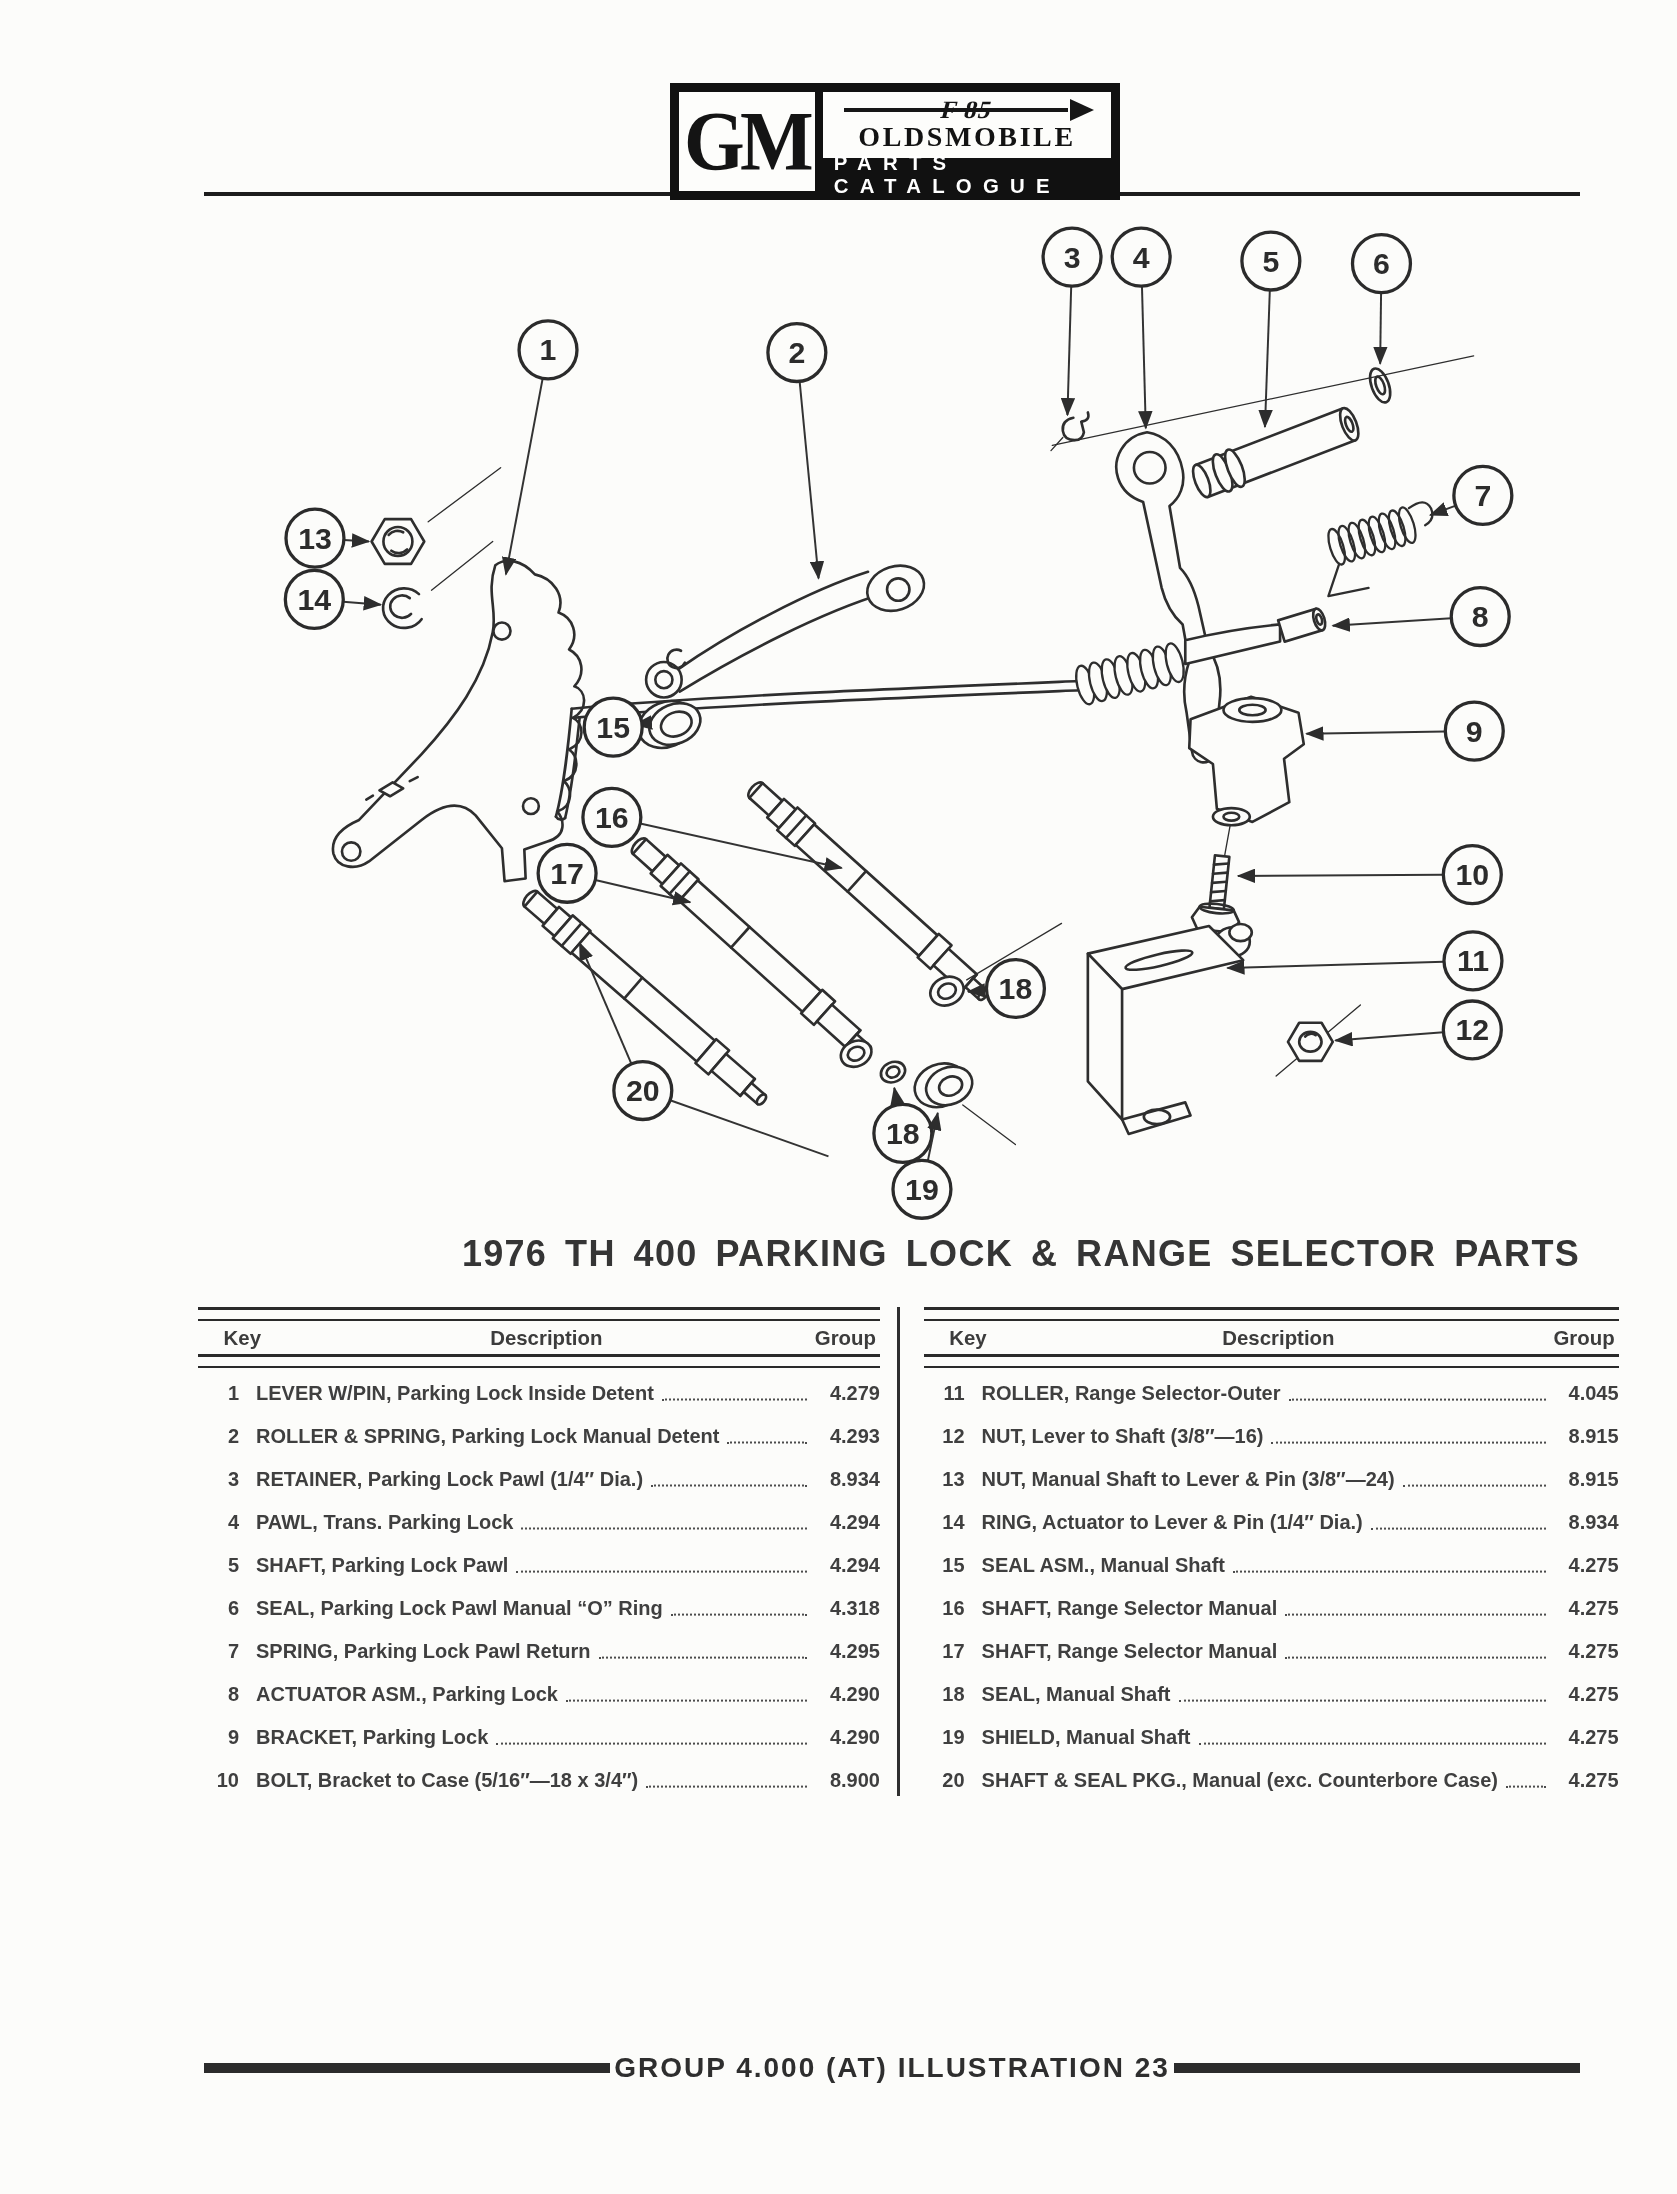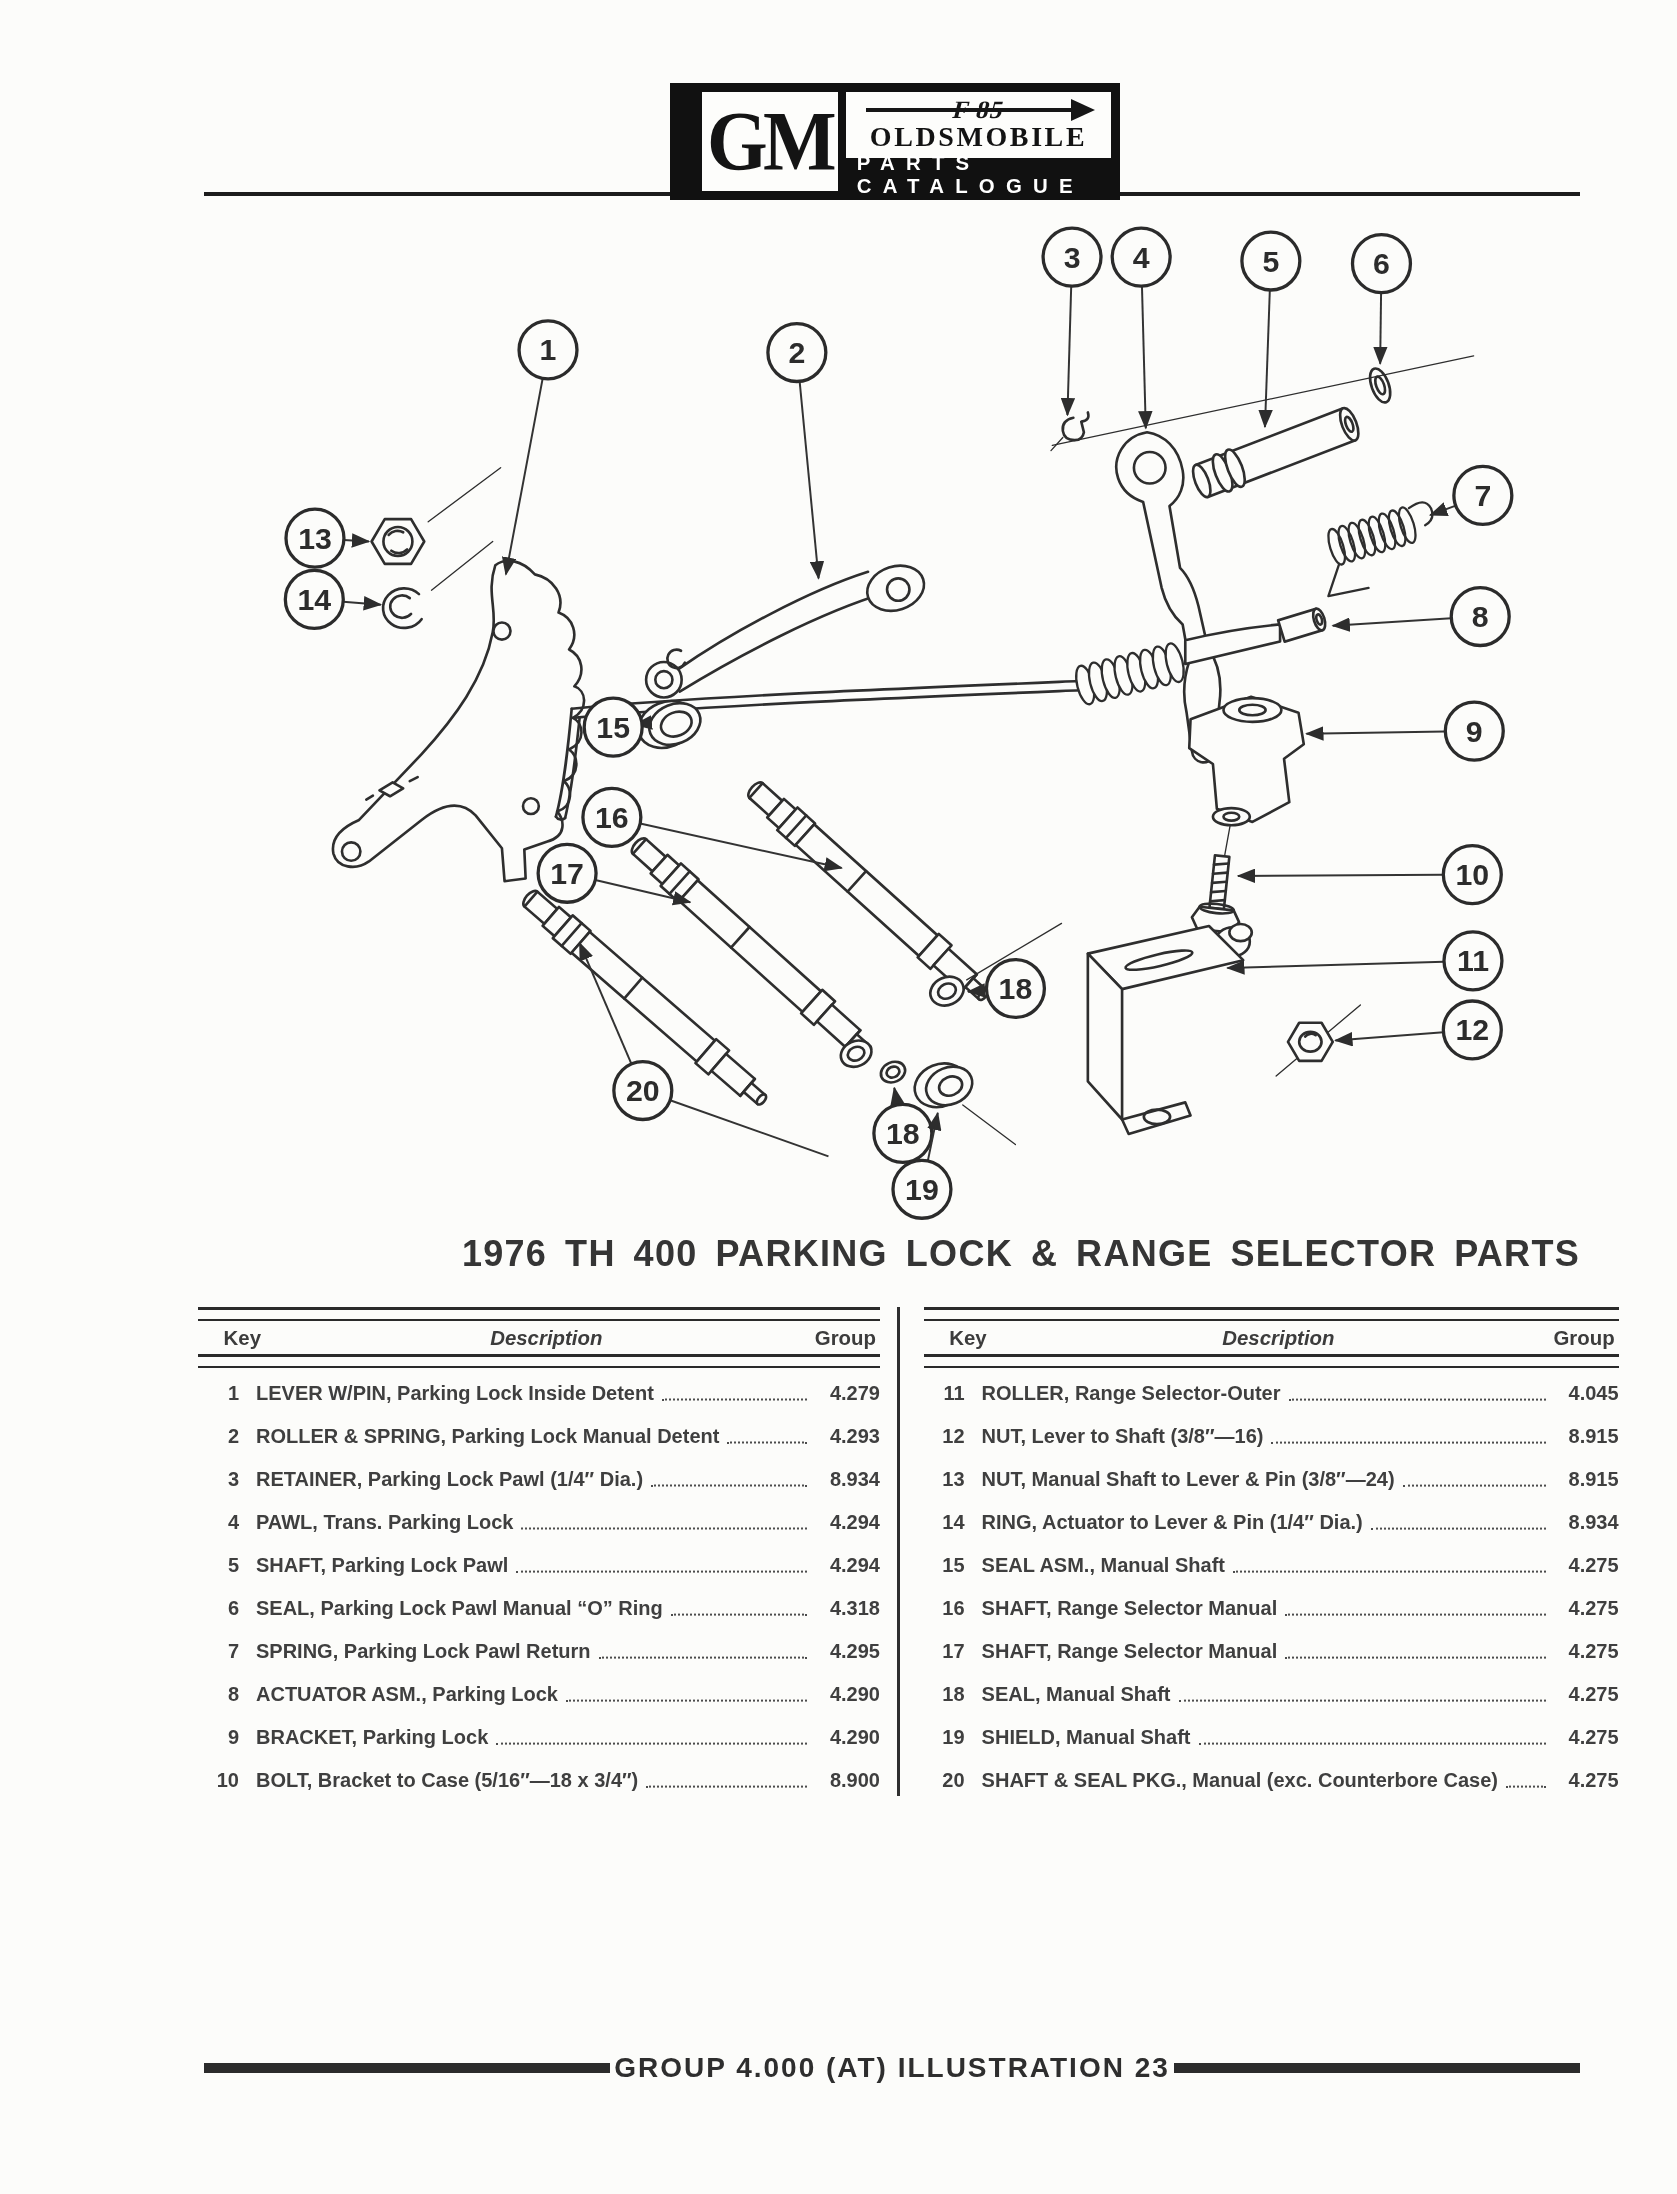--- a/index.html
+++ b/index.html
@@ -8,21 +8,21 @@
     position:relative; width:1678px; height:2194px; margin:0 auto;
     background:#fcfcfa; font-family:"Liberation Sans", sans-serif; color:#2e2e2e;
     overflow:hidden;
   }
   
   .top-rule{position:absolute; top:192px; left:204px; width:1376px; height:4px; background:#1c1c1c;}
   header.logo{
     position:absolute; top:83px; left:670px; width:450px; height:117px;
     background:#111; display:flex; gap:8px; padding:8.6px; box-sizing:border-box;
   }
-  .gm-box{background:#fdfdfb; width:136px; display:flex; align-items:center; justify-content:center;margin-left:23px;}
+  .gm-box{background:#fdfdfb; width:136px; display:flex; align-items:center; justify-content:center;}
   .gm-box span{
     font-family:"Liberation Serif", serif; font-weight:bold; font-size:78px;
     letter-spacing:-4.6px; color:#141414; transform:scaleY(1.08); line-height:1;
   }
   .logo-right{flex:1; display:flex; flex-direction:column;}
   .olds-box{
     background:#fdfdfb; flex:1; display:flex; flex-direction:column;
     align-items:center; justify-content:center; padding-top:1.3px;
   }
   .f85{position:relative; width:88%; height:24px;}
@@ -64,21 +64,21 @@
   
   .tables{position:absolute; top:1307px; left:198px; width:1422px; display:flex; align-items:flex-start;}
   .ptable{width:682px;}
   .ptable.right{width:695px; margin-left:24px;}
   .tdivider{width:2.6px; height:489px; background:#2f2f2f; margin-left:17px; flex:none;}
   .dblrule{height:8.6px; border-top:3.3px solid #2a2a2a; border-bottom:2.6px solid #2a2a2a;}
   .thead{
     display:grid; grid-template-columns:72px 1fr 79px; align-items:center;
     padding:6px 4px 4.6px 6.6px; font-size:20.4px; font-weight:bold; color:#3c3c3c;margin-left:19px;
   }
-  .thead .c-desc{text-align:center;font-style:italic;}
+  .thead .c-desc{text-align:center;}
   .thead .c-group{text-align:right;}
   .tbody{padding-top:4px;}
   .trow{display:flex; align-items:center; height:43px; font-size:20px; font-weight:bold; color:#3f3f3f;}
   .t-key{width:41px; text-align:right; padding-right:17px; flex:none;}
   .t-desc{white-space:nowrap;}
   .leader{flex:1; min-width:12px; height:0; border-bottom:2.6px dotted #4c4c4c; margin:0 8px; transform:translateY(6.6px);}
   .t-group{width:65px; text-align:right; flex:none;}
   
   footer.pagefoot{
     position:absolute; top:2052px; left:204px; width:1376px;

